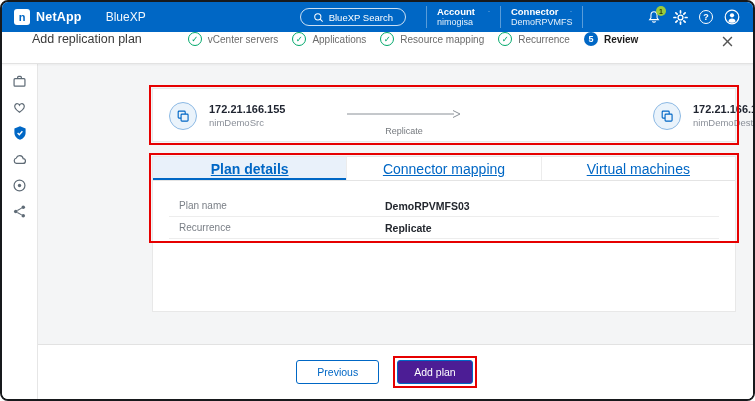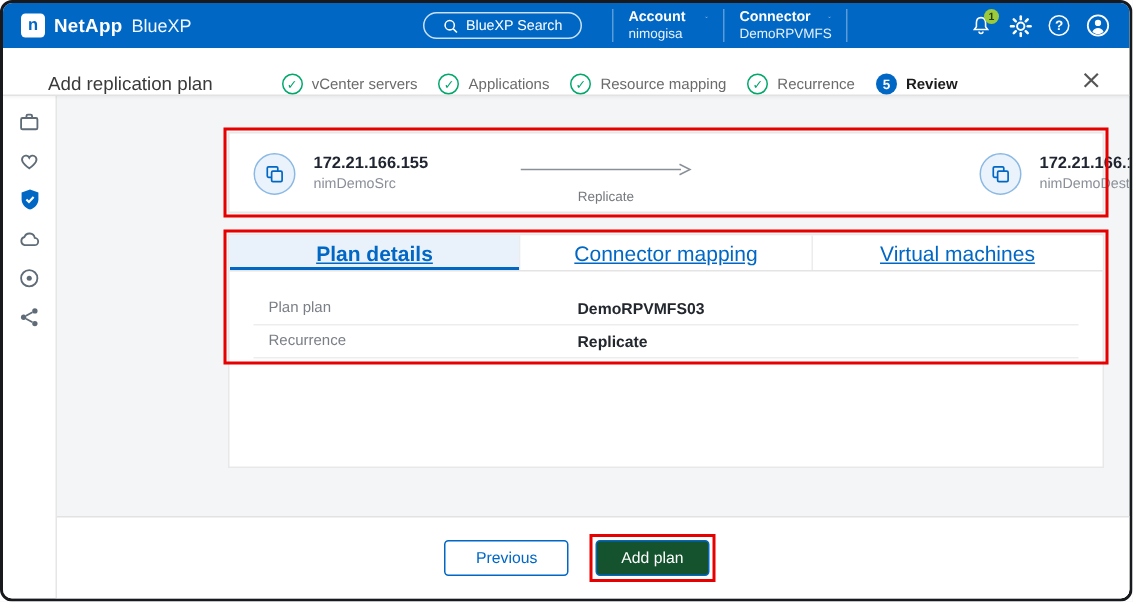--- a/index.html
+++ b/index.html
@@ -7,40 +7,40 @@
 
   .screen { position: relative; width: 755px; height: 401px; border: 2px solid #17191c;
             border-radius: 8px; overflow: hidden; background: #F4F5F6; }
 
   
   .app-header { position: absolute; top: 0; left: 0; right: 0; height: 30px; background: #0067C5;
                 display: flex; align-items: center; padding: 0 10px 0 12px; color: #fff; gap: 6px; z-index: 10; }
   .logo { width: 16px; height: 16px; border-radius: 3px; background: #fff; color: #0067C5;
           font-weight: bold; font-size: 11px; display: flex; align-items: center; justify-content: center; line-height: 1; }
   .brand { font-size: 12.5px; font-weight: bold; letter-spacing: .2px; }
-  .product { font-size: 12px; margin-left: 0; opacity: .95; text-align: right; }
+  .product { font-size: 12px; margin-left: 18px; opacity: .95; text-align: right; }
   .search-pill { margin-left: 148px; height: 18px; border: 1px solid rgba(255,255,255,.8); border-radius: 10px;
                  display: flex; align-items: center; gap: 5px; padding: 0 12px; font-size: 9.5px; cursor: pointer; white-space: nowrap; }
   .menus { display: flex; margin-left: 14px; border-right: 1px solid rgba(255,255,255,.35); height: 22px; }
   .menu { border-left: 1px solid rgba(255,255,255,.35); padding: 0 10px; display: flex; flex-direction: column;
           justify-content: center; gap: 2px; min-width: 74px; cursor: pointer; }
   .menu-top { display: flex; align-items: center; font-size: 9.5px; font-weight: bold; line-height: 1; white-space: nowrap; }
   .menu-top svg { margin-left: auto; padding-left: 6px; }
   .menu-value { font-size: 9px; opacity: .9; line-height: 1; white-space: nowrap; }
   .hdr-icons { display: flex; align-items: center; gap: 4px; margin-left: auto; color: #fff; }
   .hdr-icon { width: 22px; height: 22px; position: relative; display: flex; align-items: center; justify-content: center; cursor: pointer; }
   .badge { position: absolute; top: 0; right: -1px; width: 10px; height: 10px; border-radius: 50%;
            background: #9BCB3C; color: #243b0c; font-size: 7px; font-weight: bold;
            display: flex; align-items: center; justify-content: center; line-height: 1; }
   .help-circle { width: 14px; height: 14px; border-radius: 50%; border: 1.3px solid #fff; font-size: 9px;
                  font-weight: bold; display: flex; align-items: center; justify-content: center; }
 
   
   .wizard-bar { position: absolute; top: 30px; left: 0; right: 0; height: 32px; background: #fff;
-                border-bottom: 1px solid #E2E2E2; display: flex; align-items: flex-end; padding: 0 16px;
+                border-bottom: 1px solid #E2E2E2; display: flex; align-items: flex-start; padding: 0 16px;
                 z-index: 9; box-shadow: 0 1px 2px rgba(0,0,0,.05); }
   .wizard-title { font-size: 12.5px; color: #3a3a3a; margin-left: 14px; white-space: nowrap; }
   .stepper { display: flex; align-items: center; gap: 14px; margin-left: 46px; }
   .step { display: flex; align-items: center; gap: 6px; white-space: nowrap; }
   .step-label { font-size: 10px; color: #6b6b6b; }
   .step.active .step-label { color: #1b1b1b; font-weight: bold; }
   .step-circle { width: 14px; height: 14px; border-radius: 50%; display: flex; align-items: center;
                  justify-content: center; line-height: 1; flex: none; }
   .step-circle.done { border: 1.4px solid #00A86B; color: #00A86B; font-size: 8.5px; background: #fff; }
   .step-circle.active { background: #0067C5; color: #fff; font-size: 9px; font-weight: bold; }
@@ -84,21 +84,21 @@
   .red-box { position: absolute; border: 2px solid #E60000; pointer-events: none; z-index: 6; }
   .ann-src { left: 111px; top: 21px; width: 590px; height: 60px; }
   .ann-details { left: 111px; top: 89px; width: 590px; height: 90px; }
 
   
   .footer { position: absolute; left: 0; right: 0; bottom: 0; height: 55px; background: #fff;
             border-top: 1px solid #E2E2E2; display: flex; align-items: center; justify-content: center;
             gap: 10px; padding-right: 22px; }
   .btn { font-family: inherit; font-size: 10.5px; border-radius: 3px; padding: 5px 16px; cursor: pointer; line-height: 1.2; }
   .btn-outline { background: #fff; border: 1px solid #0067C5; color: #0067C5; padding: 5px 20px; text-align: right; }
-  .btn-primary { background: #14532d; border: 1px solid #0067C5; color: #fff; }
+  .btn-primary { background: #4c1d95; border: 1px solid #0067C5; color: #fff; }
   .ghost-wrap { border: 2px solid transparent; padding: 2px; display: inline-flex; }
   .ann-wrap { border: 2px solid #E60000; padding: 2px; display: inline-flex; }
 </style>
 </head>
 <body>
 
 <div class="screen">
 
   <header class="app-header">
     <div class="logo">
@@ -284,21 +284,21 @@
     <div class="red-box ann-src"></div>
 
     <div class="card details-card">
       <div class="tabs">
         <div class="tab active">Plan details</div>
         <div class="tab">Connector mapping</div>
         <div class="tab">Virtual machines</div>
       </div>
       <div class="rows">
         <div class="detail-row">
-          <span class="detail-label">Plan plan</span>
+          <span class="detail-label">Plan name</span>
           <span class="detail-value">DemoRPVMFS03</span>
         </div>
         <div class="detail-row">
           <span class="detail-label">Recurrence</span>
           <span class="detail-value">Replicate</span>
         </div>
       </div>
     </div>
     <div class="red-box ann-details"></div>
 

